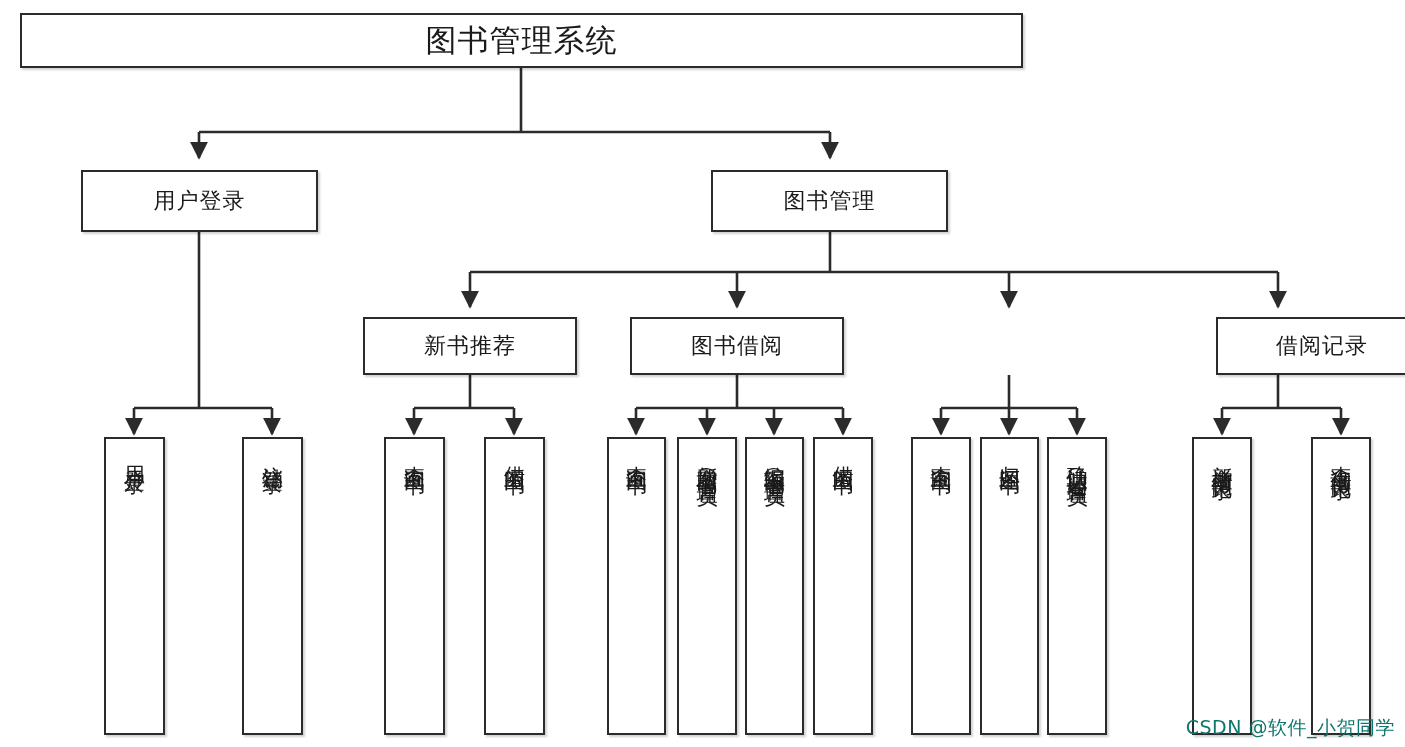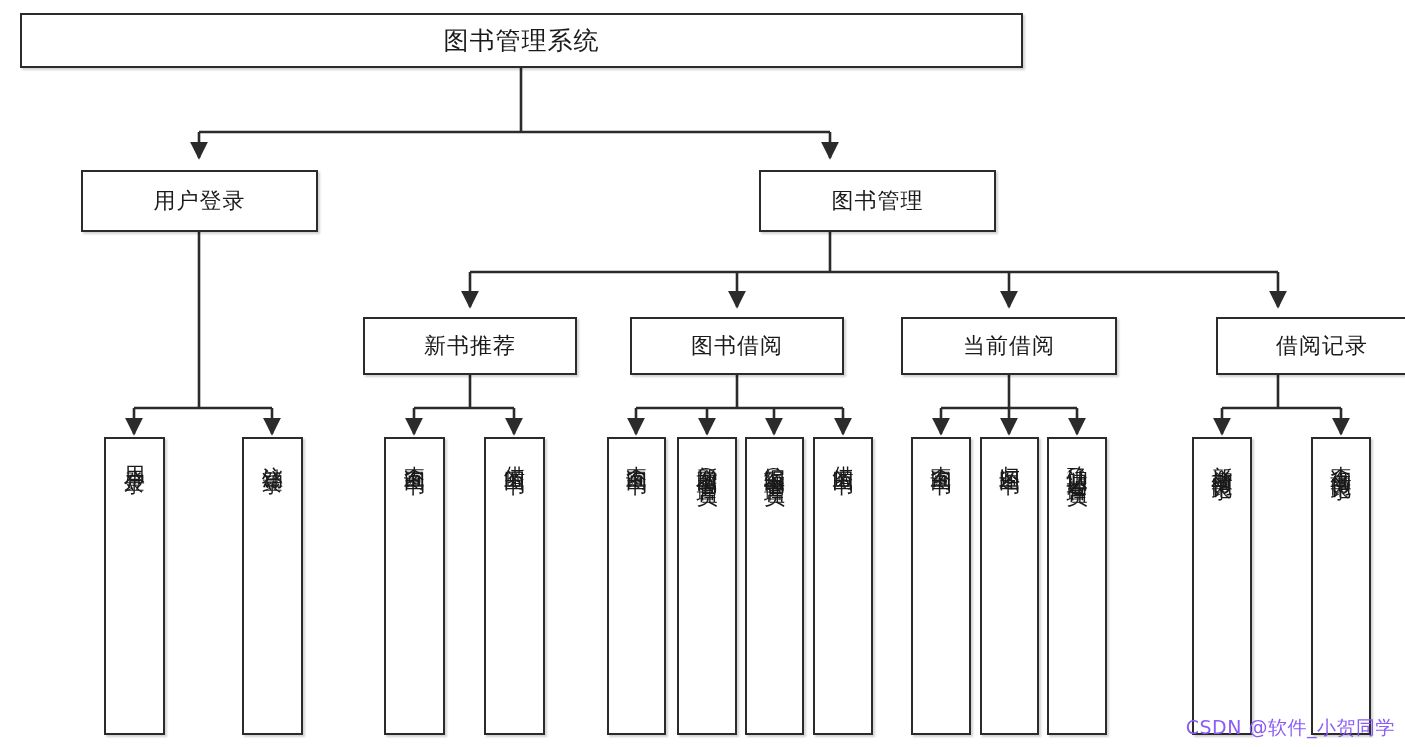--- a/index.html
+++ b/index.html
@@ -36,42 +36,42 @@
     justify-content: center;
     color: #1a1a1a;
   }
   .node.horiz {
     font-size: 22px;
     letter-spacing: 1px;
     line-height: 1.2;
     white-space: nowrap;
   }
   .node.root {
-    font-size: 25px;
+    font-size: 31px;
     font-family: Liberation Serif, serif;
   }
   .node.leaf {
     align-items: flex-start;
     padding-top: 10px;
   }
   .node.leaf .vtext {
     writing-mode: vertical-rl;
     text-orientation: upright;
     font-size: 21px;
     letter-spacing: 3px;
     line-height: 1.05;
     text-align: left;
     white-space: nowrap;
   }
   .watermark {
     position: absolute;
     right: 10px;
     bottom: 6px;
     font-size: 19px;
-    color: #8b5cf6;
+    color: #0f766e;
     letter-spacing: 0.5px;
     white-space: nowrap;
   }
 </style>
 </head>
 <body>
 
 <div id="canvas">
 
   <svg id="wires" viewBox="0 0 1405 747" width="1405" height="747">
@@ -124,32 +124,29 @@
     </g>
   </svg>
 
   <div class="node horiz root" style="left:20px; top:13px; width:1003px; height:55px;">
     <span>图书管理系统</span>
   </div>
 
   <div class="node horiz" style="left:81px; top:170px; width:237px; height:62px;">
     <span>用户登录</span>
   </div>
-  <div class="node horiz" style="left:711px; top:170px; width:237px; height:62px;margin-left:48px;">
+  <div class="node horiz" style="left:711px; top:170px; width:237px; height:62px;">
     <span>图书管理</span>
   </div>
 
   <div class="node horiz" style="left:630px; top:317px; width:214px; height:58px;">
     <span>图书借阅</span>
   </div>
   <div class="node horiz" style="left:363px; top:317px; width:214px; height:58px;">
     <span>新书推荐</span>
-  </div>
-  <div class="node horiz" style="left:901px; top:317px; width:216px; height:58px;">
-    <span>当前借阅</span>
   </div>
   <div class="node horiz" style="left:1172px; top:317px; width:212px; height:58px;margin-left:44px;">
     <span>借阅记录</span>
   </div>
 
   <div class="node leaf" style="left:104px; top:437px; width:61px; height:298px;">
     <span class="vtext">用户登录</span>
   </div>
   <div class="node leaf" style="left:242px; top:437px; width:61px; height:298px;">
     <span class="vtext">注销登录</span>

